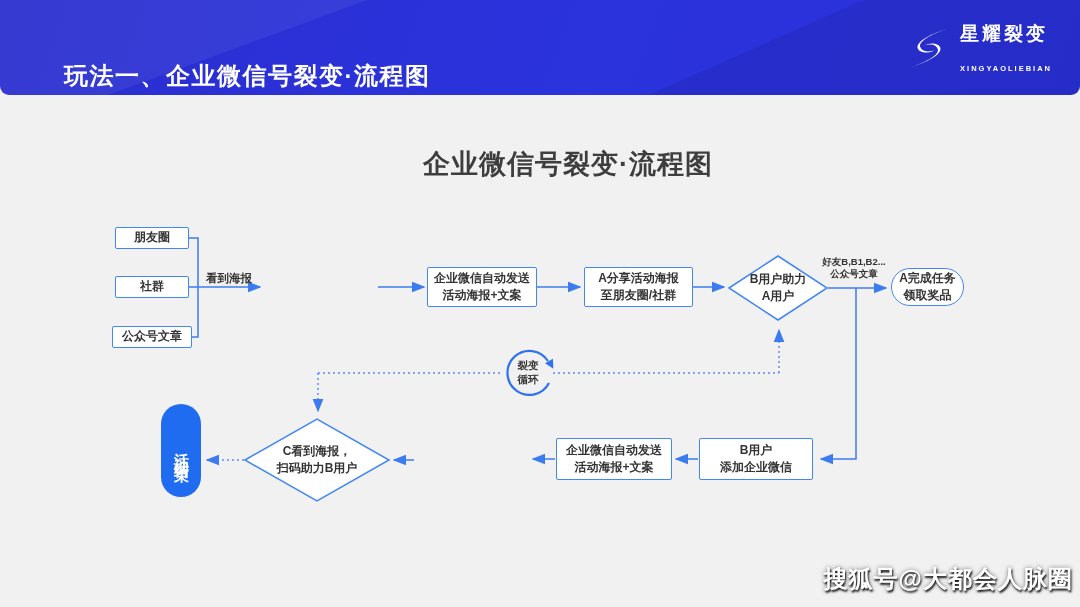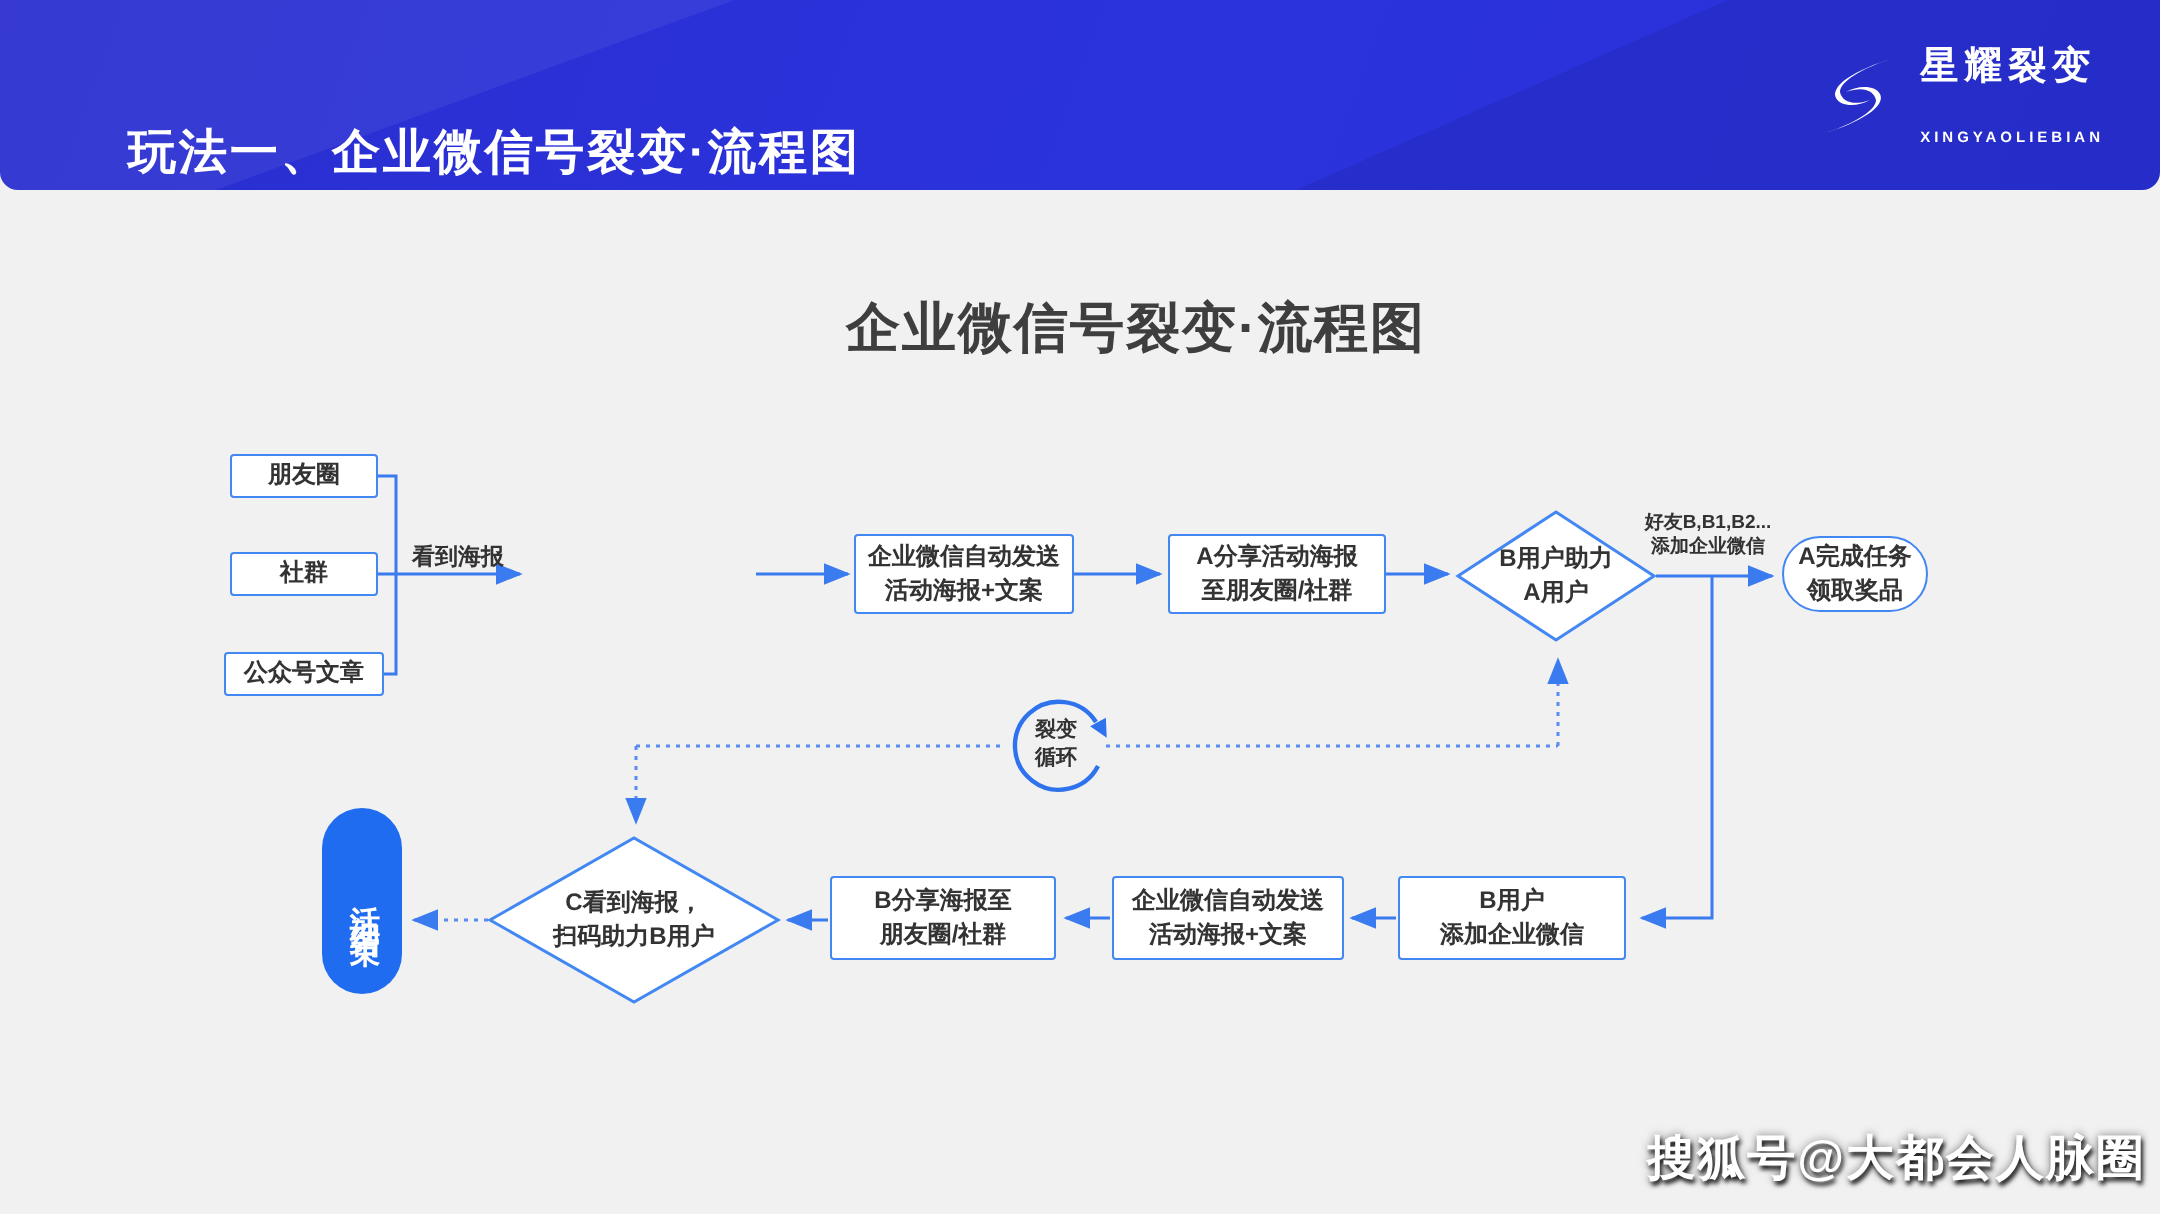--- a/index.html
+++ b/index.html
@@ -136,32 +136,30 @@
 活动海报+文案</div>
   <div class="node" style="left:584px;top:267px;width:109px;height:40px">A分享活动海报
 至朋友圈/社群</div>
   <div class="node stadium" style="left:891px;top:268px;width:73px;height:38px">A完成任务
 领取奖品</div>
 
   <div class="node" style="left:699px;top:438px;width:114px;height:42px">B用户
 添加企业微信</div>
   <div class="node" style="left:556px;top:438px;width:116px;height:42px">企业微信自动发送
 活动海报+文案</div>
-  <div class="node" style="left:415px;top:438px;width:113px;height:42px">B分享海报至
-朋友圈/社群</div>
 
   <div class="dtext" style="left:252px;top:443px;width:130px">C看到海报，
 扫码助力B用户</div>
   <div class="dtext" style="left:726px;top:271px;width:104px">B用户助力
 A用户</div>
 
   <div class="dtext" style="left:506px;top:359px;width:44px;font-size:10.5px;line-height:1.3">裂变
 循环</div>
 
   <div class="elabel" style="left:202px;top:271px;width:54px;font-size:11.5px">看到海报</div>
   <div class="elabel" style="left:818px;top:256px;width:72px;font-size:9.5px;line-height:1.3">好友B,B1,B2...
-添加企业微信</div>
+公众号文章</div>
 
   <div class="pill">活动结束</div>
 
   <div class="watermark">搜狐号@大都会人脉圈</div>
 
 </div>
 
 </body></html>

